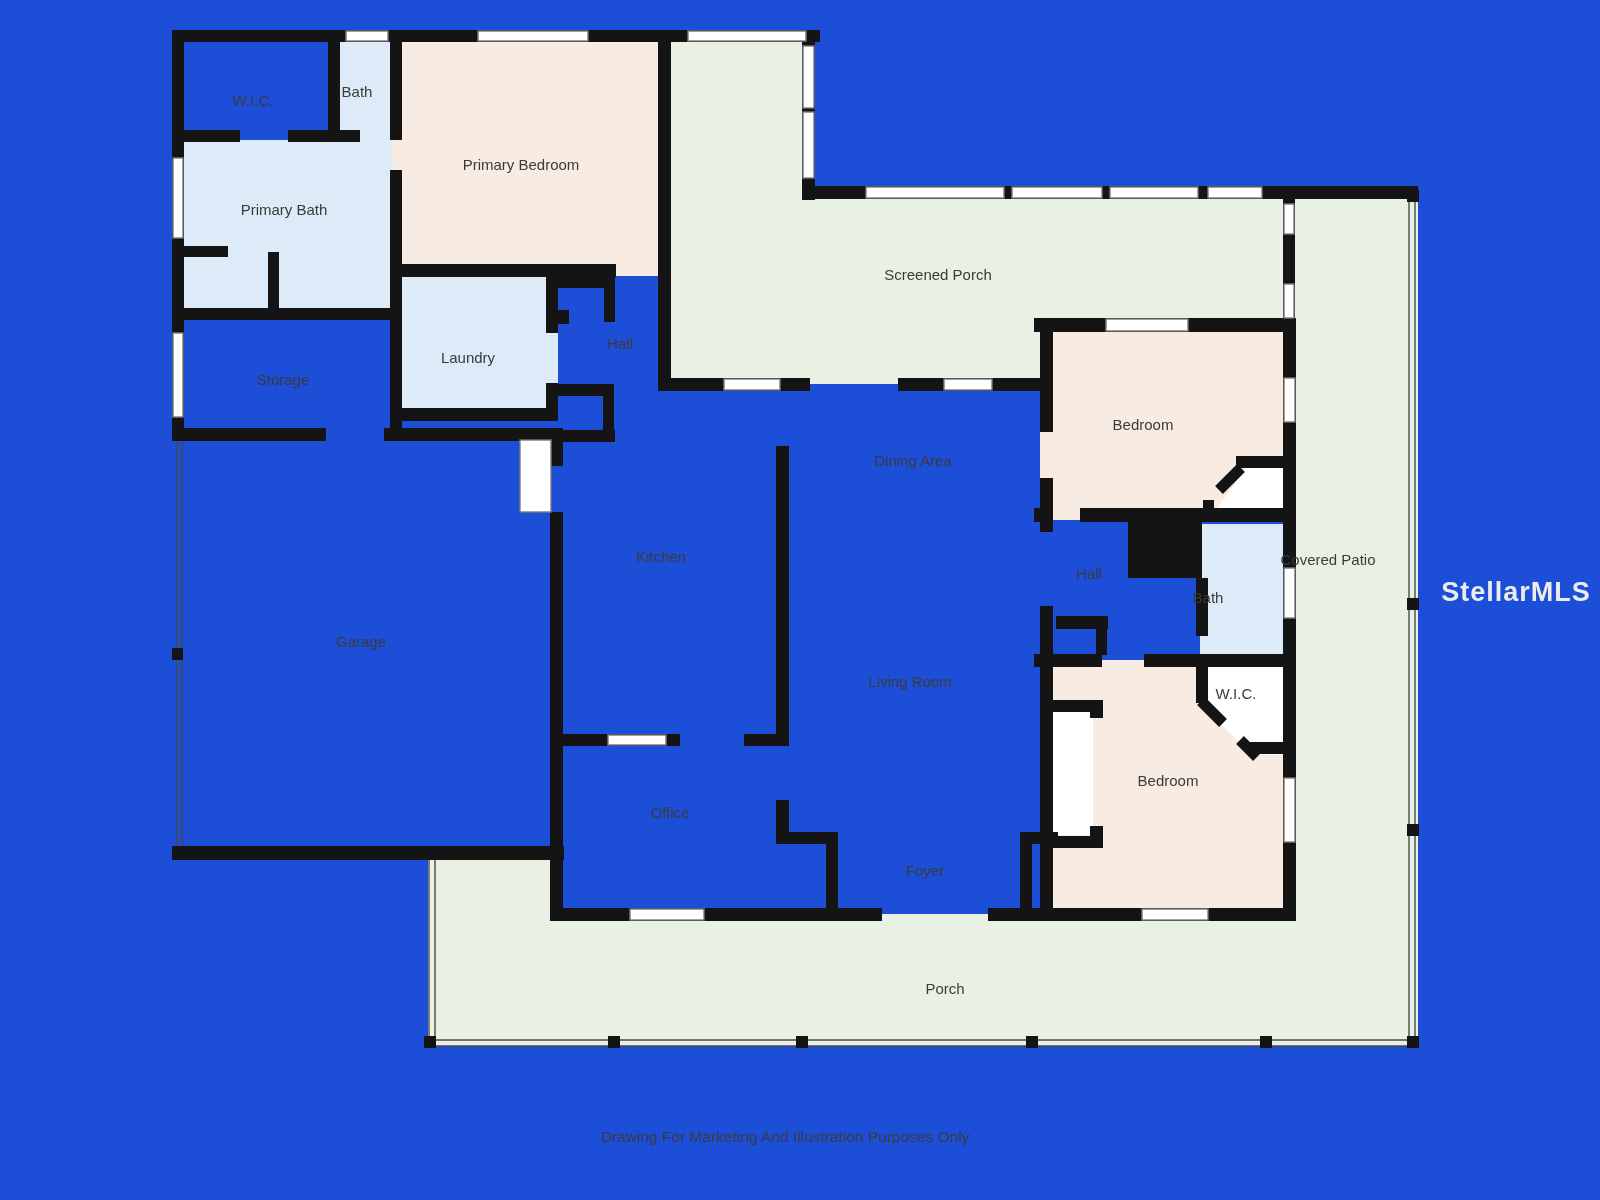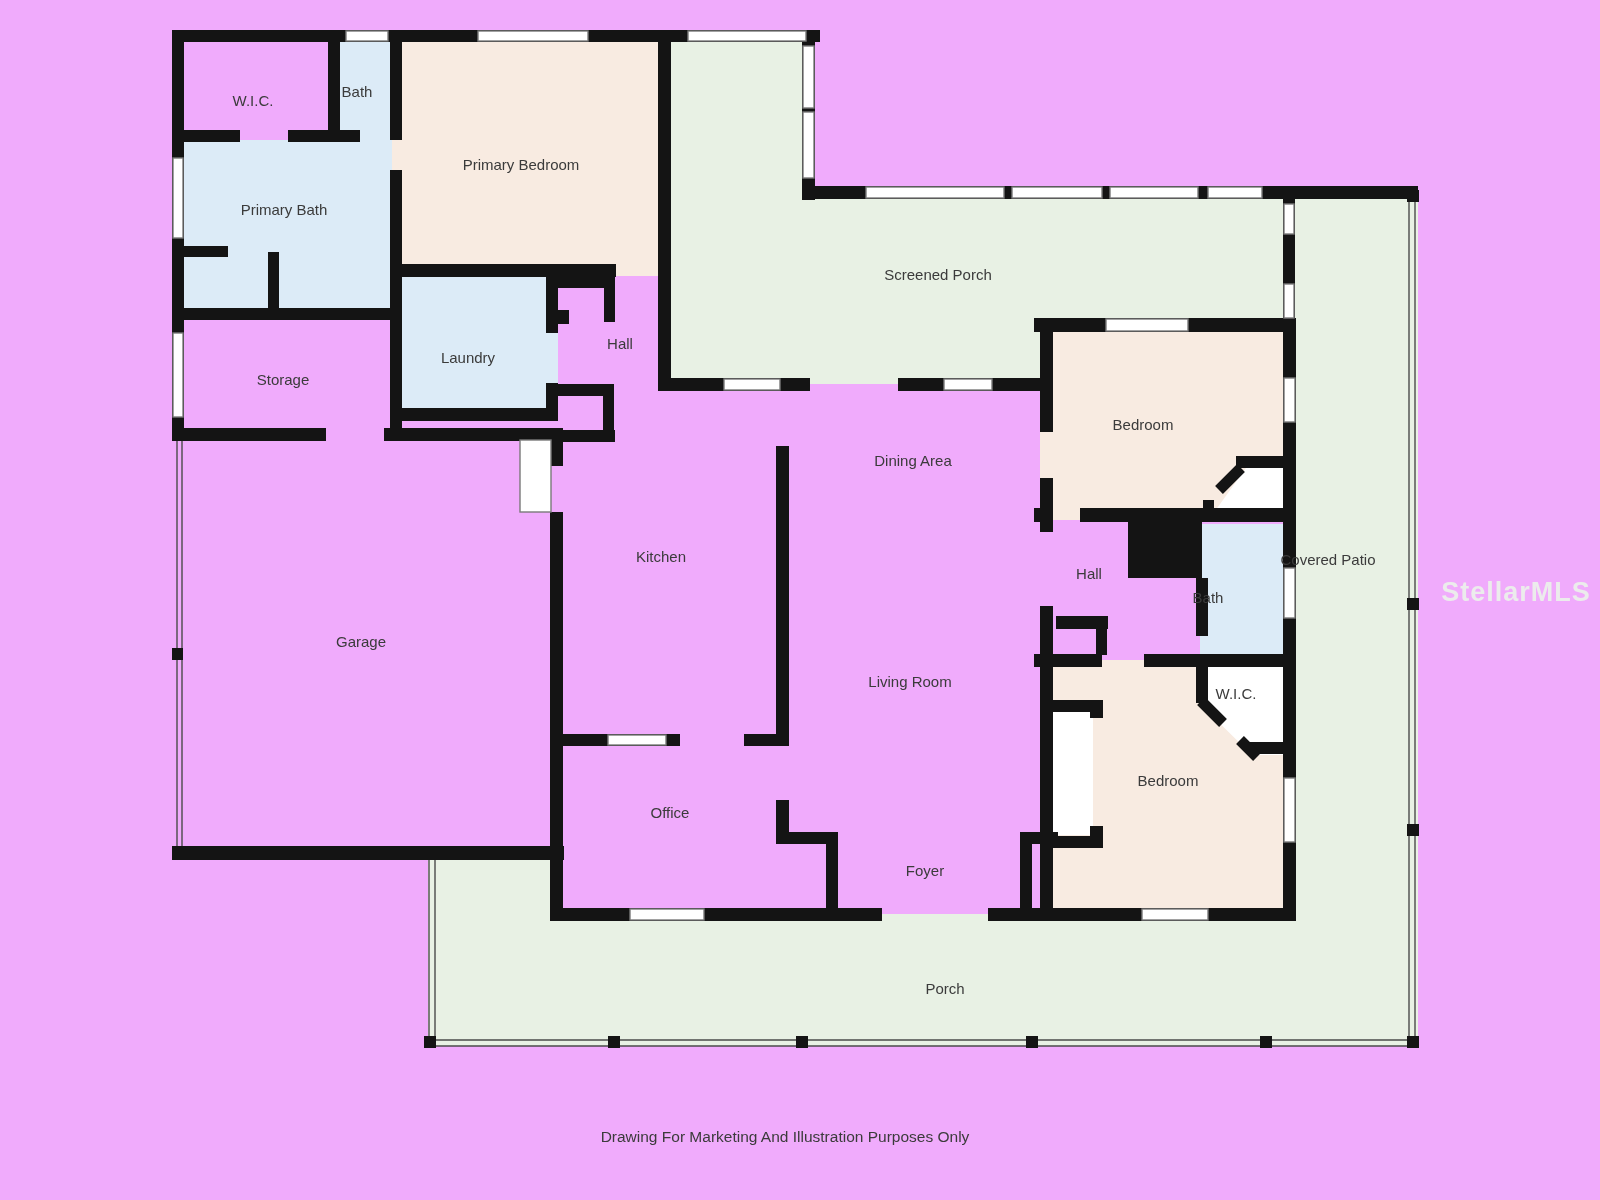--- a/index.html
+++ b/index.html
@@ -1,16 +1,16 @@
 <!DOCTYPE html>
 <html><head>
 <meta charset="utf-8">
 <style>
   html,body{margin:0;padding:0;background:#ffffff;}
-  .canvas{position:relative;width:1600px;height:1200px;background:#f0abfc;overflow:hidden;
+  .canvas{position:relative;width:1600px;height:1200px;background:#1d4ed8;overflow:hidden;
           font-family:"Liberation Sans","DejaVu Sans",sans-serif;}
   svg{display:block;}
   .room-label{font-size:15px;}
   .footer-text{font-size:15.5px;}
   .watermark-text{font-size:27px;font-weight:bold;letter-spacing:1px;}
 </style>
 </head>
 <body>
 
 <div class="canvas">

